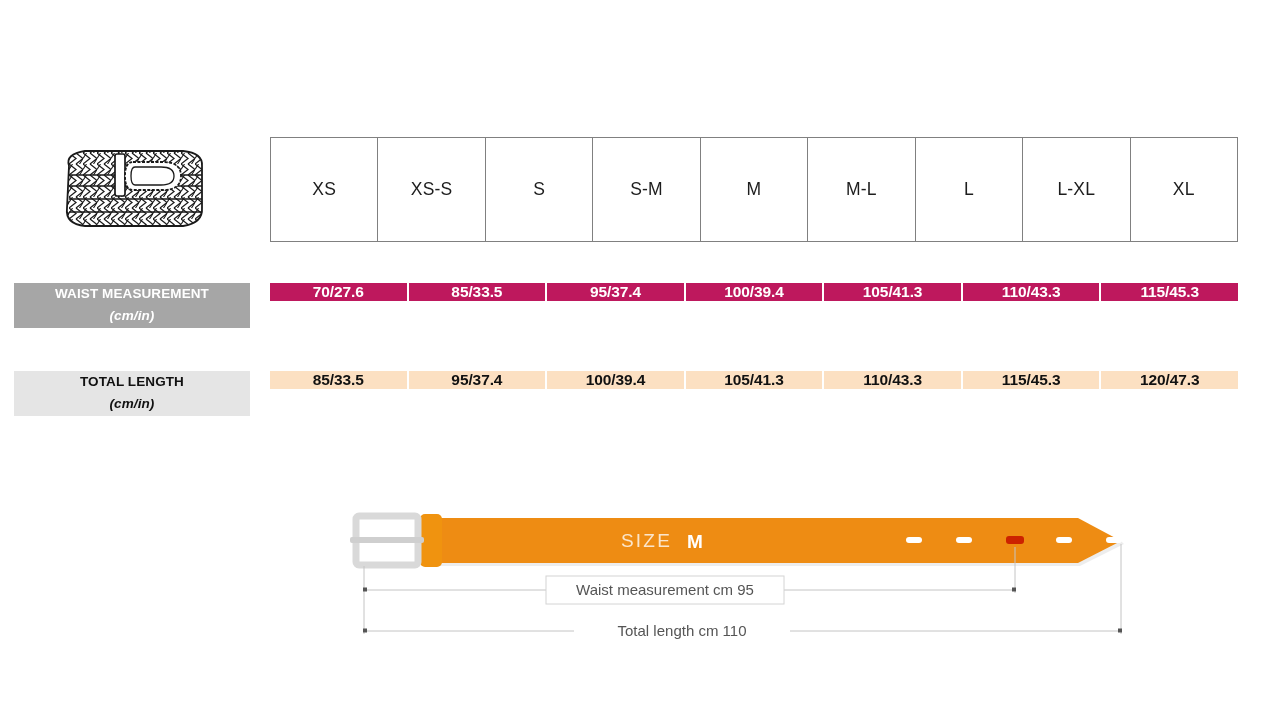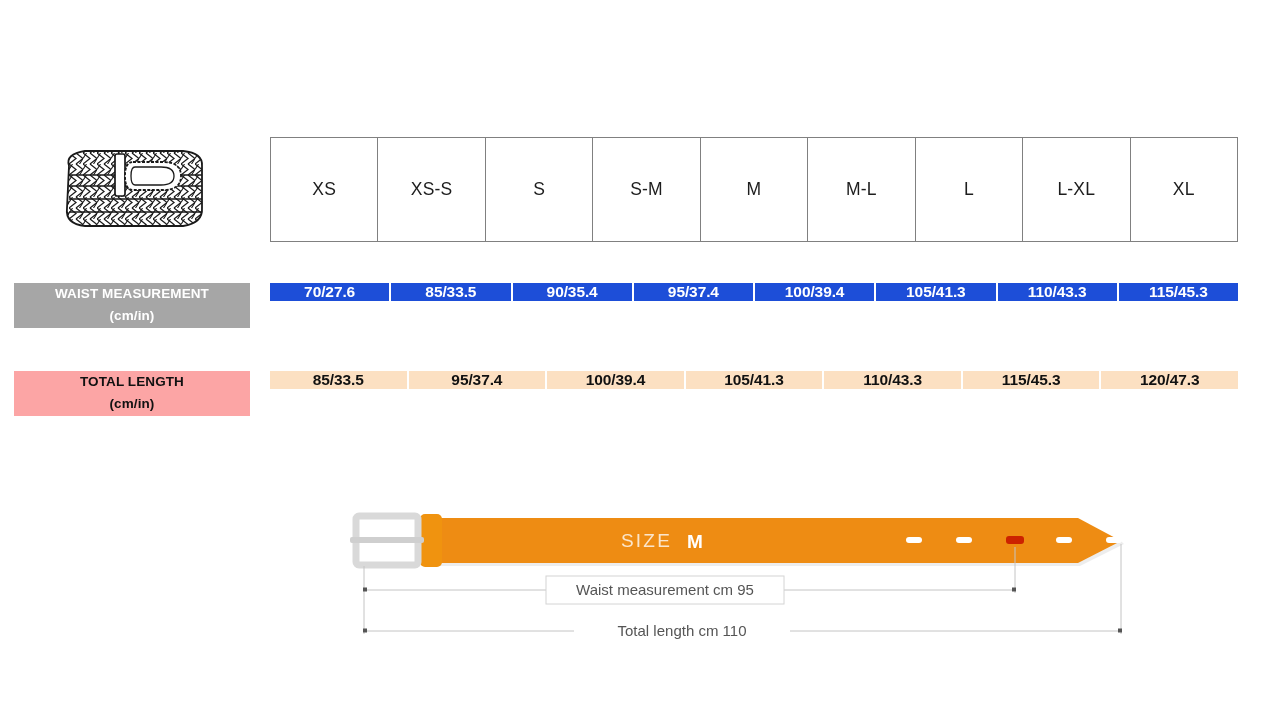--- a/index.html
+++ b/index.html
@@ -64,21 +64,21 @@
     display: flex;
     flex-direction: column;
     align-items: center;
     justify-content: center;
     text-align: center;
     font-size: 13.5px;
     font-weight: bold;
     line-height: 1.65;
     letter-spacing: 0.1px;
   }
-  .row-label .unit { font-weight: bold; }
+  .row-label .unit { font-weight: bold; font-style: italic; }
 
   .row-cells {
     margin-left: 20px;
     display: flex;
     width: 968px;
   }
   .row-cells .cell {
     flex: 1 1 0;
     display: flex;
     align-items: center;
@@ -86,25 +86,25 @@
     font-size: 15.5px;
     font-weight: bold;
     border-right: 2.5px solid #ffffff;
     letter-spacing: -0.1px;
   }
   .row-cells .cell:last-child { border-right: none; }
 
   
   #row-waist { height: 84px; margin-bottom: 4px; }
   #row-waist .row-label { background: #a6a6a6; color: #ffffff; }
-  #row-waist .cell { background: #1d4ed8; color: #ffffff; }
+  #row-waist .cell { background: #be185d; color: #ffffff; }
 
   
   #row-total { height: 88px; }
-  #row-total .row-label { background: #fca5a5; color: #111111; }
+  #row-total .row-label { background: #e5e5e5; color: #111111; }
   #row-total .cell { background: #fce0c2; color: #111111; }
 
   
   #belt-diagram {
     position: absolute;
     left: 338px;
     top: 500px;
     width: 820px;
     height: 160px;
   }
@@ -156,21 +156,20 @@
 <div id="measure-block">
 
   <div class="measure-row" id="row-waist">
     <div class="row-label">
       <span>WAIST MEASUREMENT</span>
       <span class="unit">(cm/in)</span>
     </div>
     <div class="row-cells">
       <div class="cell">70/27.6</div>
       <div class="cell">85/33.5</div>
-      <div class="cell">90/35.4</div>
       <div class="cell">95/37.4</div>
       <div class="cell">100/39.4</div>
       <div class="cell">105/41.3</div>
       <div class="cell">110/43.3</div>
       <div class="cell">115/45.3</div>
     </div>
   </div>
 
   <div class="measure-row" id="row-total">
     <div class="row-label">

